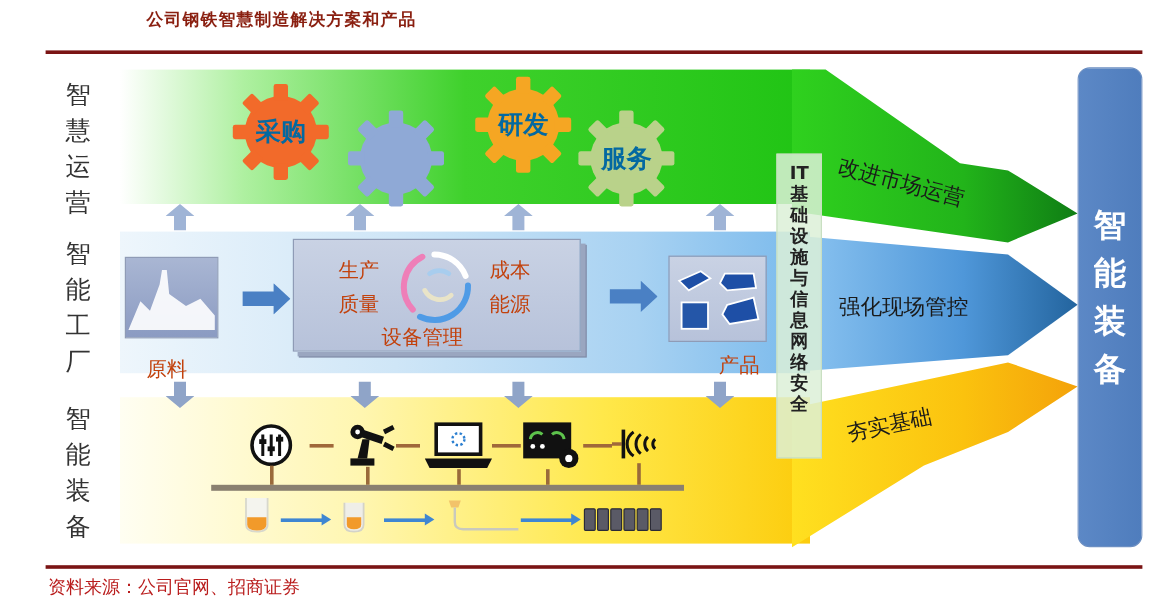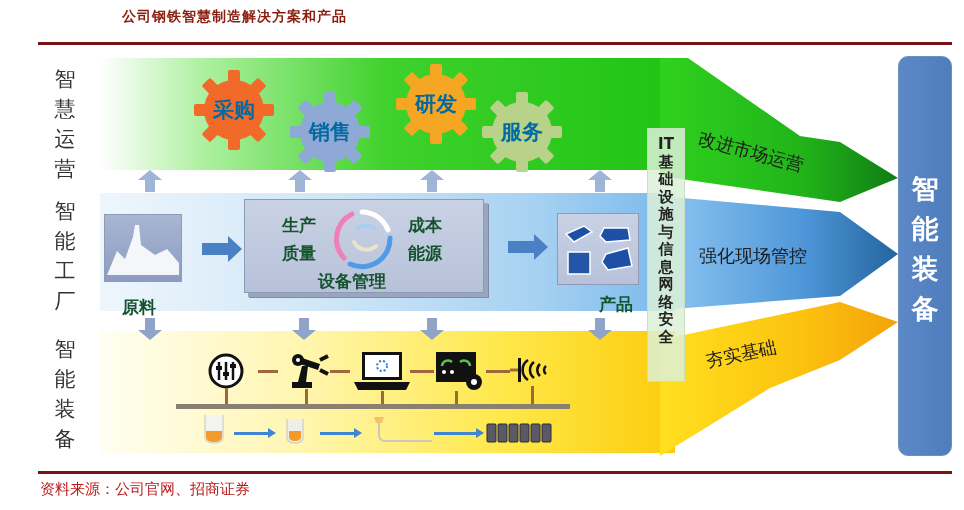--- a/index.html
+++ b/index.html
@@ -24,21 +24,21 @@
   .arrow { position: absolute; }
 
   
   .gear { position: absolute; width: 84px; height: 84px; }
   .gear svg { position: absolute; left: 0; top: 0; }
   .gear span { position: absolute; left: 0; right: 0; top: 28px; text-align: center; font-size: 21px; font-weight: bold; color: #0369a1; }
 
   .up-arrow, .down-arrow { position: absolute; width: 24px; height: 22px; }
 
   .box { position: absolute; background: linear-gradient(180deg, #c9d2e4 0%, #b7c2da 100%); border: 1px solid #8f9bb6; box-shadow: 4px 4px 0 #9aa6c0, 5px 5px 0 #7f8aa6; }
-  .bold-label { position: absolute; font-weight: bold; font-size: 17px; color: #14532d; }
+  .bold-label { position: absolute; font-weight: normal; font-size: 17px; color: #c2410c; }
 
   .it-strip { position: absolute; left: 647px; top: 128px; width: 38px; height: 254px; background: rgba(220, 240, 215, 0.85); border: 1px solid #c9dfc2; }
   .it-text { position: absolute; left: 654px; top: 136px; width: 24px; font-size: 15px; font-weight: bold; line-height: 17.5px; color: #222; text-align: center; }
 
   .right-panel { position: absolute; left: 898px; top: 56px; width: 54px; height: 400px; border-radius: 10px; background: linear-gradient(90deg, #5c88c6 0%, #4f7dbd 100%); border: 1px solid #6c8fc2; }
   .right-panel span { position: absolute; left: 0; right: 0; top: 112px; text-align: center; color: #ffffff; font-size: 27px; line-height: 40px; font-weight: bold; }
 
   .arrow-label { position: absolute; font-size: 18px; color: #1a1a1a; }
 
   .bus { position: absolute; left: 176px; top: 404px; width: 394px; height: 5px; background: #8a8070; }
@@ -128,21 +128,20 @@
       <rect x="36" y="2" width="12" height="14" rx="2"></rect>
         <rect x="36" y="68" width="12" height="14" rx="2"></rect>
       <rect x="2" y="36" width="14" height="12" rx="2"></rect>
         <rect x="68" y="36" width="14" height="12" rx="2"></rect>
       <rect x="36" y="2" width="12" height="14" rx="2" transform="rotate(45 42 42)"></rect>
         <rect x="36" y="68" width="12" height="14" rx="2" transform="rotate(45 42 42)"></rect>
       <rect x="2" y="36" width="14" height="12" rx="2" transform="rotate(45 42 42)"></rect>
         <rect x="68" y="36" width="14" height="12" rx="2" transform="rotate(45 42 42)"></rect>
     </g>
   </svg>
-  <span>销售</span>
 </div>
 <div class="gear" style="left:394px; top:62px;">
   <svg width="84" height="84" viewBox="0 0 84 84">
     <g fill="#f5a623">
       <circle cx="42" cy="42" r="30"></circle>
       <rect x="36" y="2" width="12" height="14" rx="2"></rect>
         <rect x="36" y="68" width="12" height="14" rx="2"></rect>
       <rect x="2" y="36" width="14" height="12" rx="2"></rect>
         <rect x="68" y="36" width="14" height="12" rx="2"></rect>
       <rect x="36" y="2" width="12" height="14" rx="2" transform="rotate(45 42 42)"></rect>

